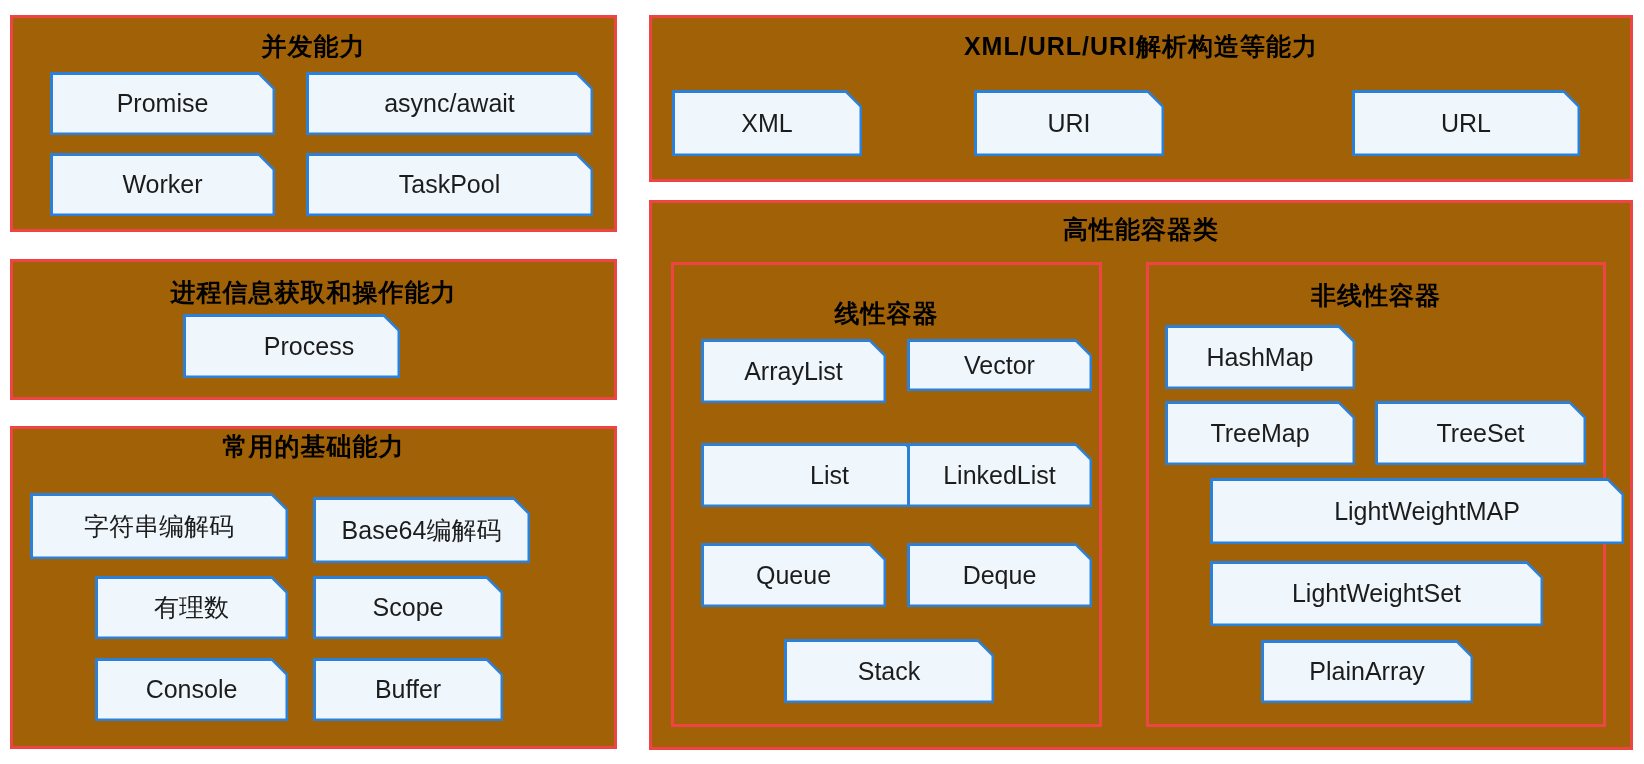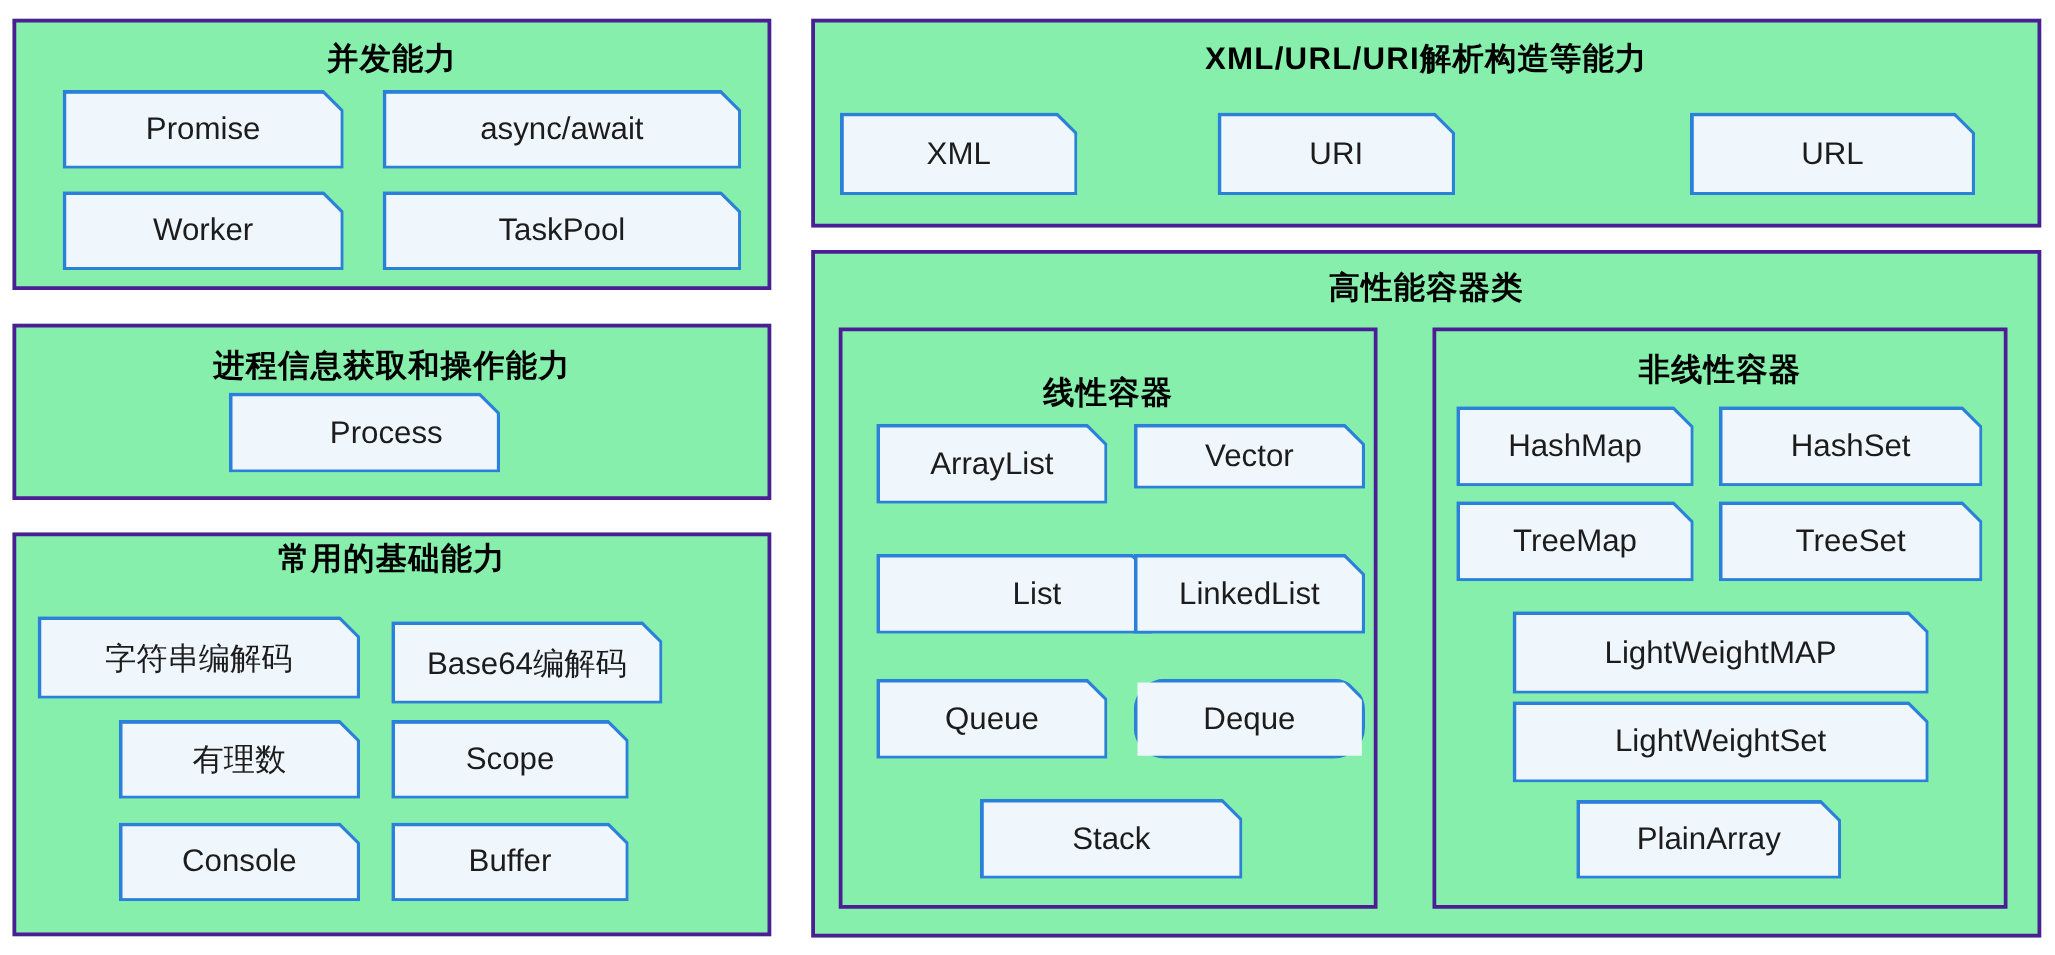--- a/index.html
+++ b/index.html
@@ -2,22 +2,22 @@
 <html><head>
 <meta charset="utf-8">
 <style>
   html,body{margin:0;padding:0;}
   body{
     width:1644px;height:764px;position:relative;background:#ffffff;
     font-family:"Liberation Sans","DejaVu Sans",sans-serif;
     overflow:hidden;
   }
   .panel{
-    position:absolute;background:#86efac;
-    border:3px solid #4c1d95;box-sizing:border-box;
+    position:absolute;background:#a16207;
+    border:3px solid #ef4444;box-sizing:border-box;
   }
   .panel-title{
     position:absolute;left:0;right:0;text-align:center;
     font-weight:bold;font-size:25px;color:#000000;
     letter-spacing:1px;white-space:nowrap;
   }
   .chip{
     position:absolute;background:#2b80d9;
     clip-path:polygon(0 0, calc(100% - 16px) 0, 100% 16px, 100% 100%, 0 100%);
     display:flex;align-items:center;justify-content:center;
@@ -104,43 +104,40 @@
       </div>
     <div class="chip" style="left:27px;top:178px;width:185px;height:64px;padding-left:36px;">
         <span>List</span>
       </div>
     <div class="chip" style="left:233px;top:178px;width:185px;height:64px;">
         <span>LinkedList</span>
       </div>
     <div class="chip" style="left:27px;top:278px;width:185px;height:64px;">
         <span>Queue</span>
       </div>
-    <div class="chip" style="left:233px;top:278px;width:185px;height:64px;border-radius:25px;">
+    <div class="chip" style="left:233px;top:278px;width:185px;height:64px;">
         <span>Deque</span>
       </div>
     <div class="chip" style="left:110px;top:374px;width:210px;height:64px;">
         <span>Stack</span>
       </div>
   </div>
 
   <div class="panel" style="left:494px;top:59px;width:460px;height:465px;">
     <div class="panel-title" style="top:14px;">非线性容器</div>
     <div class="chip" style="left:16px;top:60px;width:190px;height:64px;">
         <span>HashMap</span>
       </div>
-    <div class="chip" style="left:226px;top:60px;width:211px;height:64px;">
-        <span>HashSet</span>
-      </div>
     <div class="chip" style="left:16px;top:136px;width:190px;height:64px;">
         <span>TreeMap</span>
       </div>
     <div class="chip" style="left:226px;top:136px;width:211px;height:64px;">
         <span>TreeSet</span>
       </div>
-    <div class="chip" style="left:61px;top:224px;width:333px;height:66px;">
+    <div class="chip" style="left:61px;top:213px;width:394px;height:66px;padding-left:20px;">
         <span>LightWeightMAP</span>
       </div>
     <div class="chip" style="left:61px;top:296px;width:333px;height:65px;">
         <span>LightWeightSet</span>
       </div>
     <div class="chip" style="left:112px;top:375px;width:212px;height:63px;">
         <span>PlainArray</span>
       </div>
   </div>
 </div>

